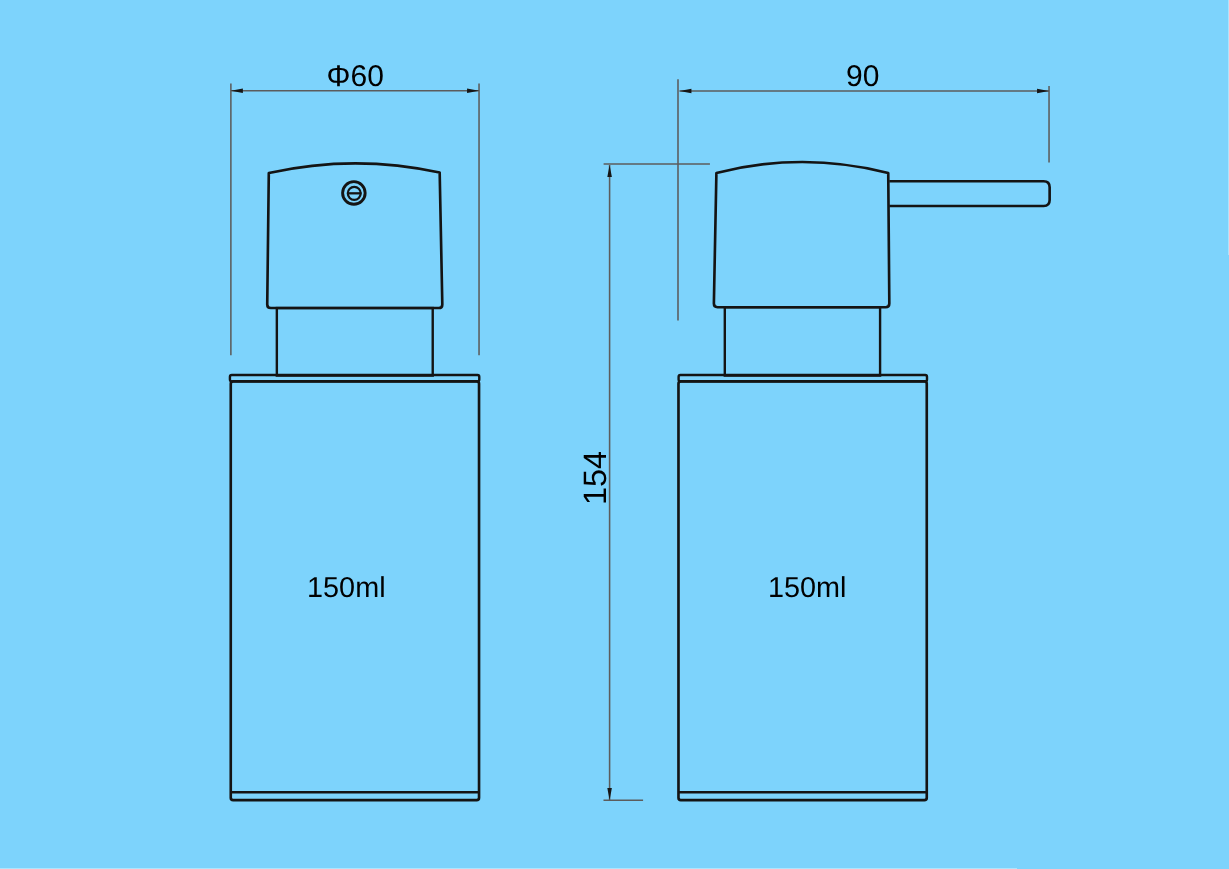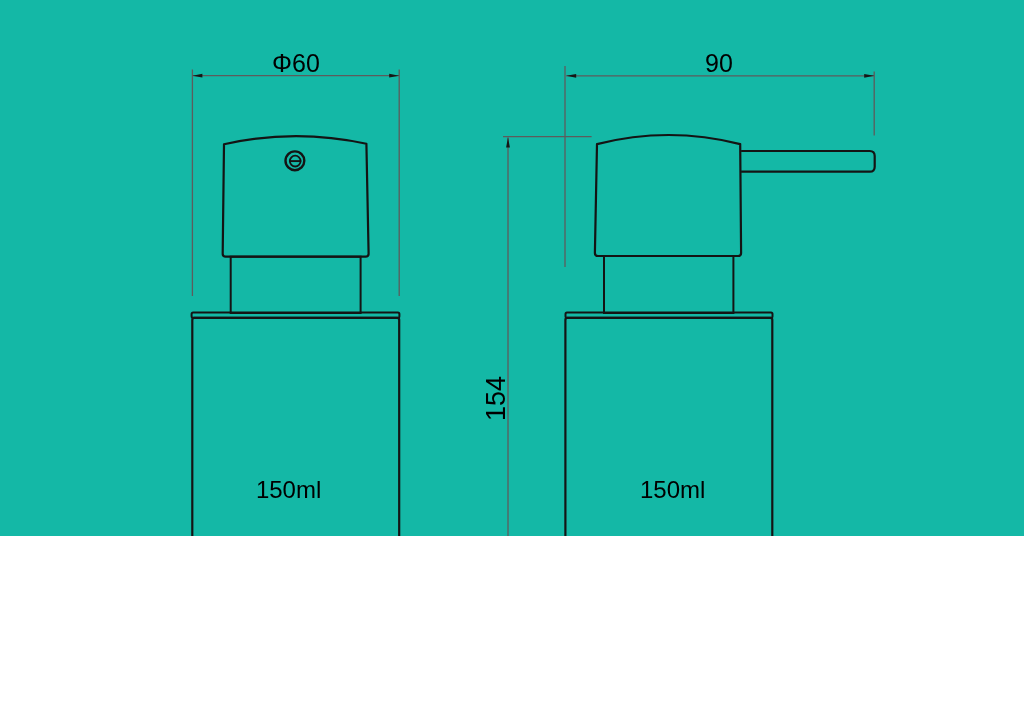--- a/index.html
+++ b/index.html
@@ -1,16 +1,16 @@
 <!DOCTYPE html>
 <html><head>
 <meta charset="utf-8">
 <style>
   html,body{margin:0;padding:0;background:#ffffff;}
-  .page{position:relative;width:1024px;height:536px;background:#14b8a6;overflow:hidden;}
+  .page{position:relative;width:1024px;height:724px;background:#7dd3fc;overflow:hidden;}
   svg{position:absolute;left:0;top:0;}
   text{font-family:"Liberation Sans", sans-serif;fill:#000;}
 </style>
 </head>
 <body>
 
 <div class="page">
 <svg width="1024" height="724" viewBox="0 0 1024 724">
 
   <line x1="192.4" y1="69.5" x2="192.4" y2="296" stroke="#5c5c5c" stroke-width="1.3"></line>

